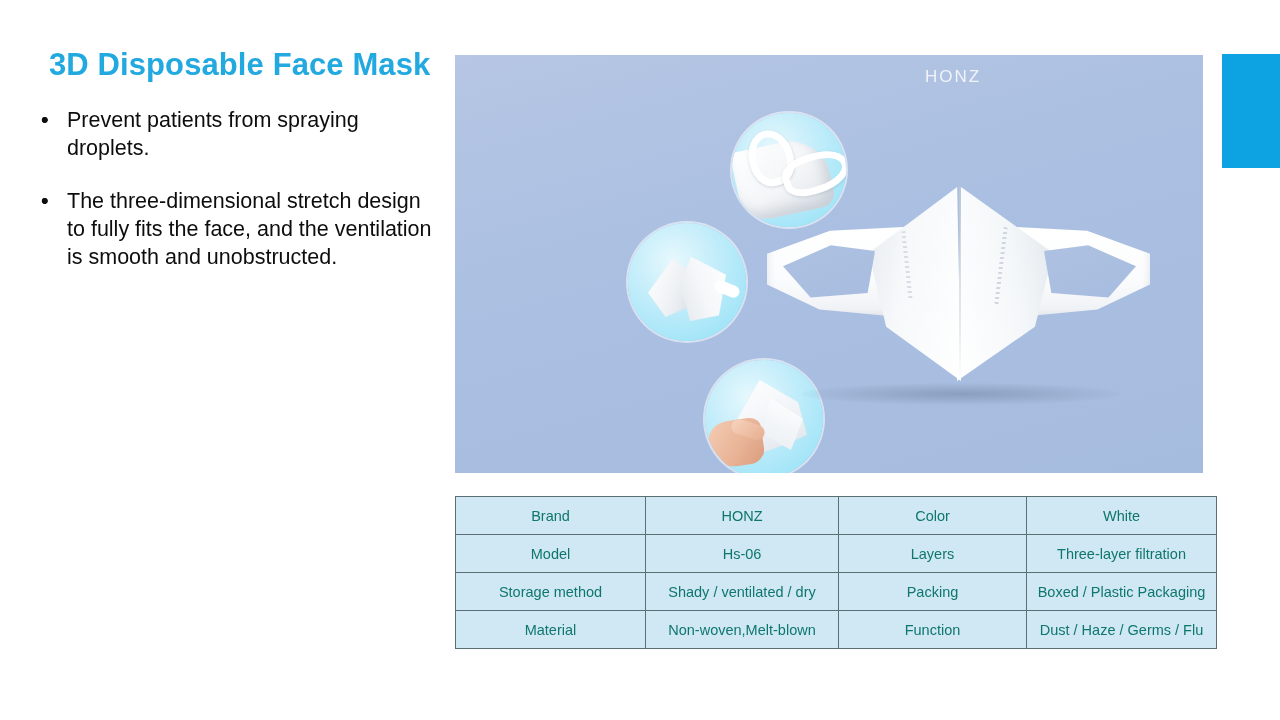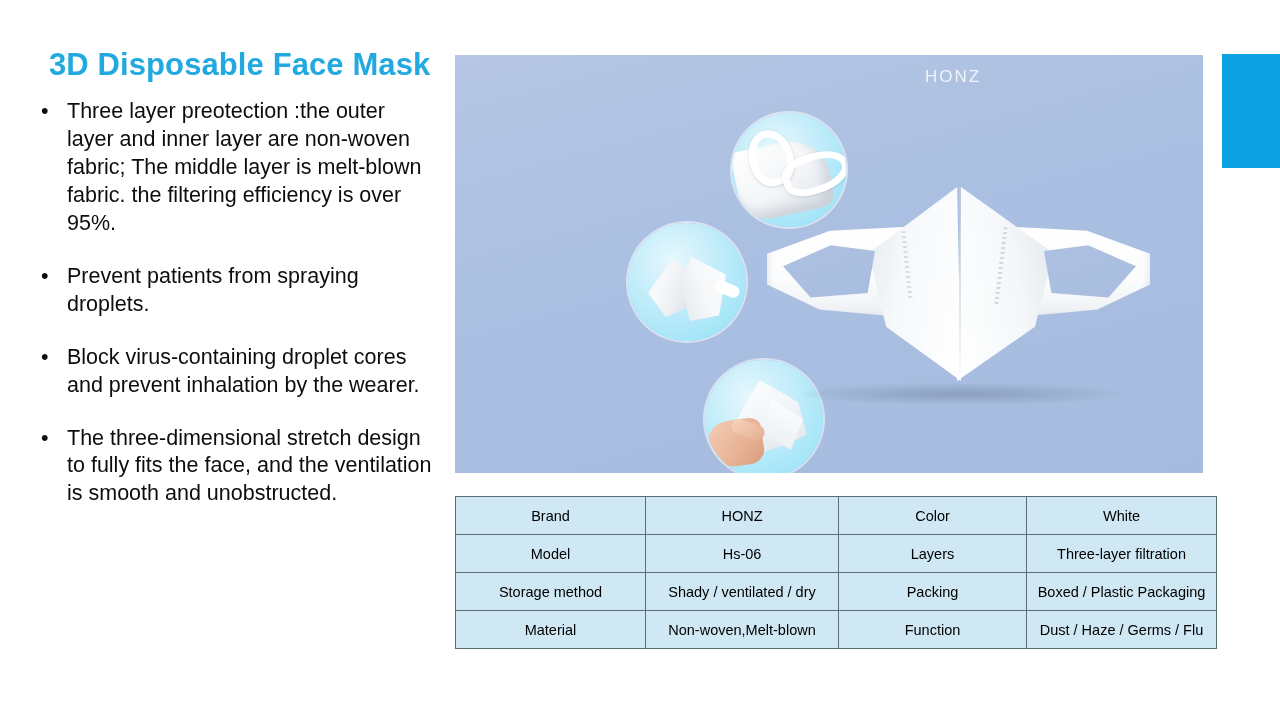--- a/index.html
+++ b/index.html
@@ -278,21 +278,21 @@
     left: 455px;
     top: 496px;
     width: 761px;
     border-collapse: collapse;
     table-layout: fixed;
     font-family: "Liberation Sans", sans-serif;
   }
   .spec-table td {
     border: 1.6px solid #5b6e74;
     background: #cfe8f4;
-    color: #000000;
+    color: #0f766e;
     font-size: 14.5px;
     text-align: center;
     height: 37px;
     padding: 0 4px;
     white-space: nowrap;
     overflow: hidden;
   }
   .col-k1 { width: 190px; }
   .col-v1 { width: 193px; }
   .col-k2 { width: 188px; }
@@ -300,29 +300,27 @@
 </style>
 </head>
 <body>
 
 <div class="left-col">
   <h1 class="slide-title">3D Disposable Face Mask</h1>
 
   <ul class="bullet-list">
     <li class="bullet-item">
       <span class="bullet-dot">•</span>
-      <span>Three layer preotection :the outer layer  and inner layer are non-woven fabric; The middle layer is melt-blown fabric.  the filtering efficiency is over 95%.</span>
     </li>
     <li class="bullet-item">
       <span class="bullet-dot">•</span>
       <span>Prevent patients from spraying droplets.</span>
     </li>
     <li class="bullet-item">
       <span class="bullet-dot">•</span>
-      <span>Block virus-containing droplet  cores and prevent inhalation by the wearer.</span>
     </li>
     <li class="bullet-item">
       <span class="bullet-dot">•</span>
       <span>The three-dimensional stretch design to fully fits the face, and the ventilation is smooth and unobstructed.</span>
     </li>
   </ul>
 </div>
 
 <div class="photo">
 

